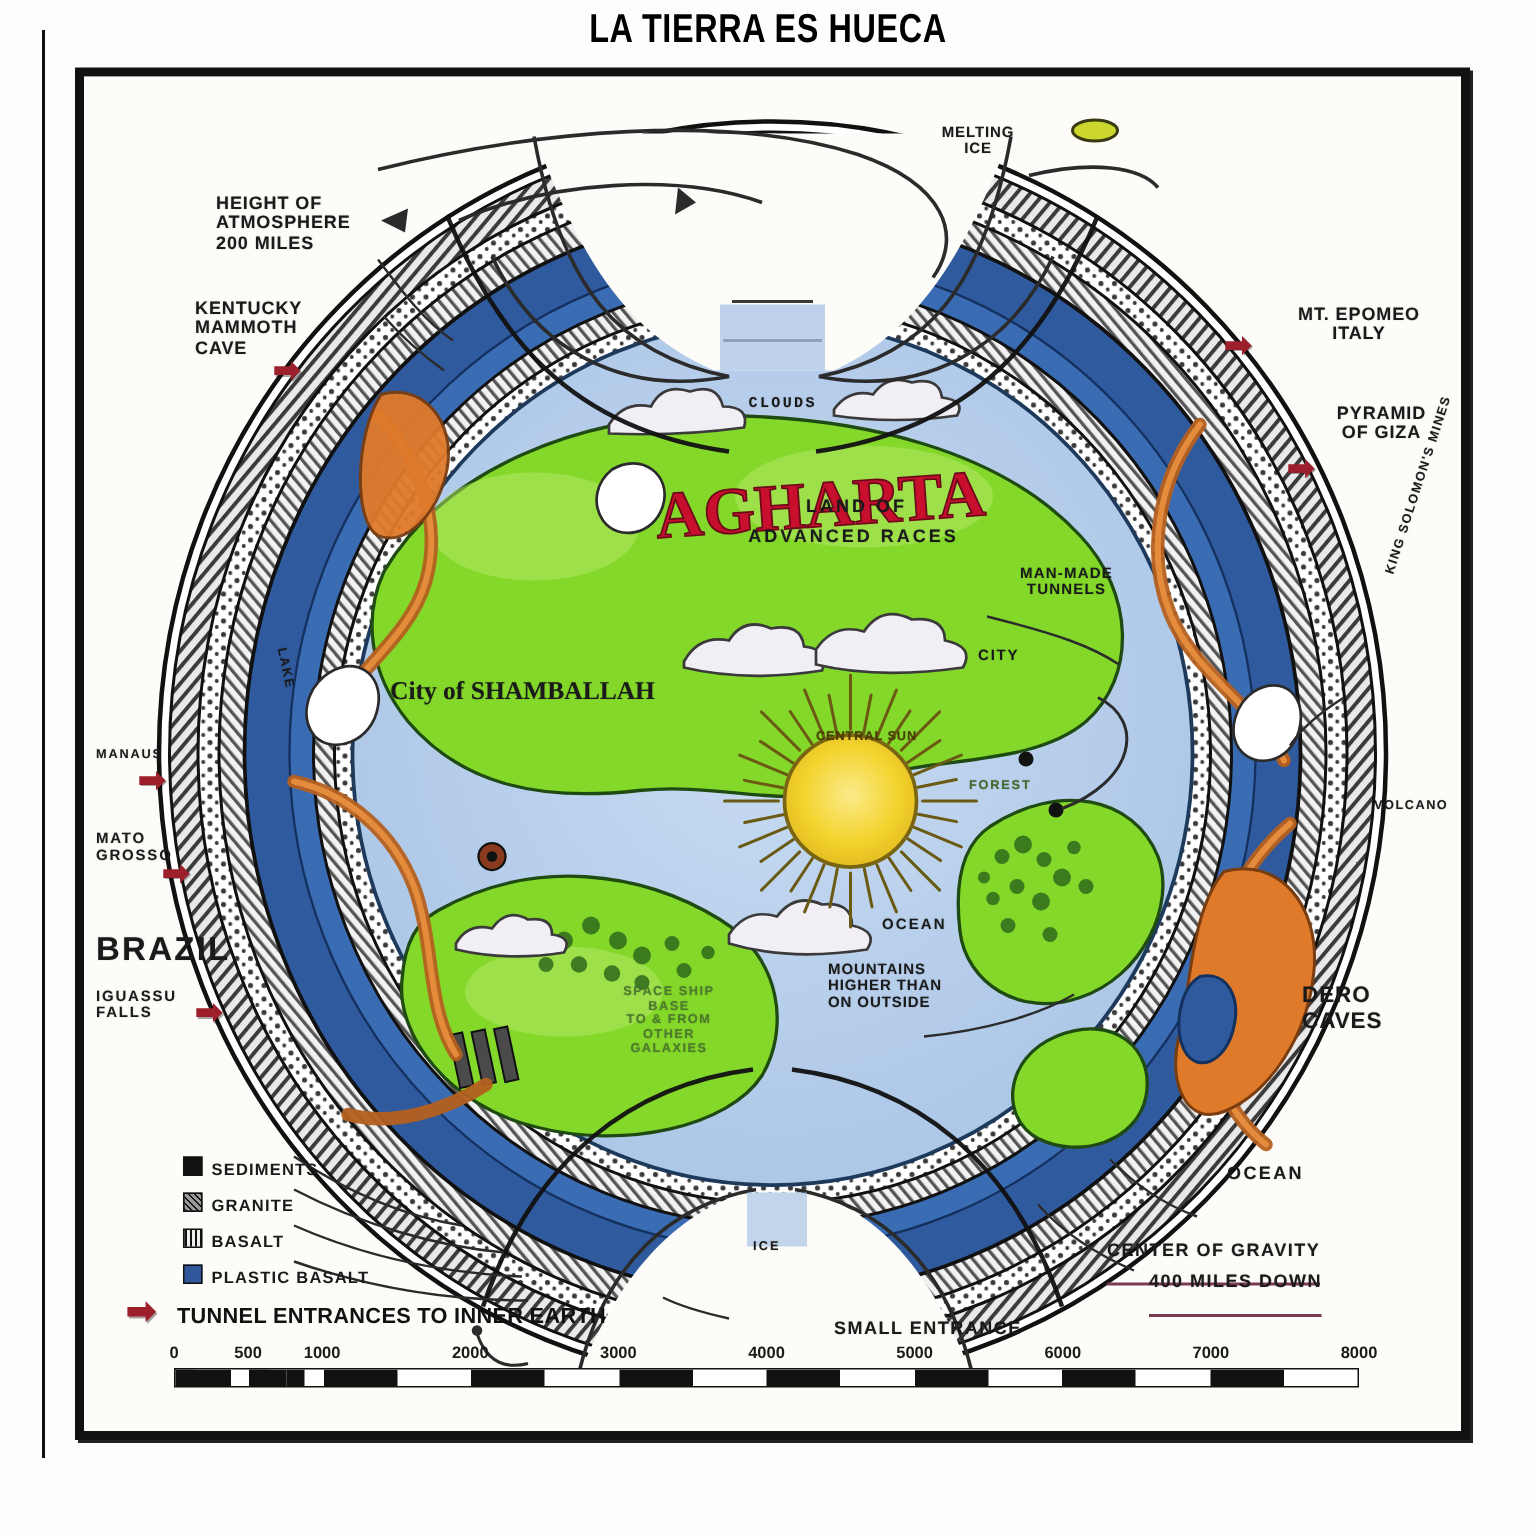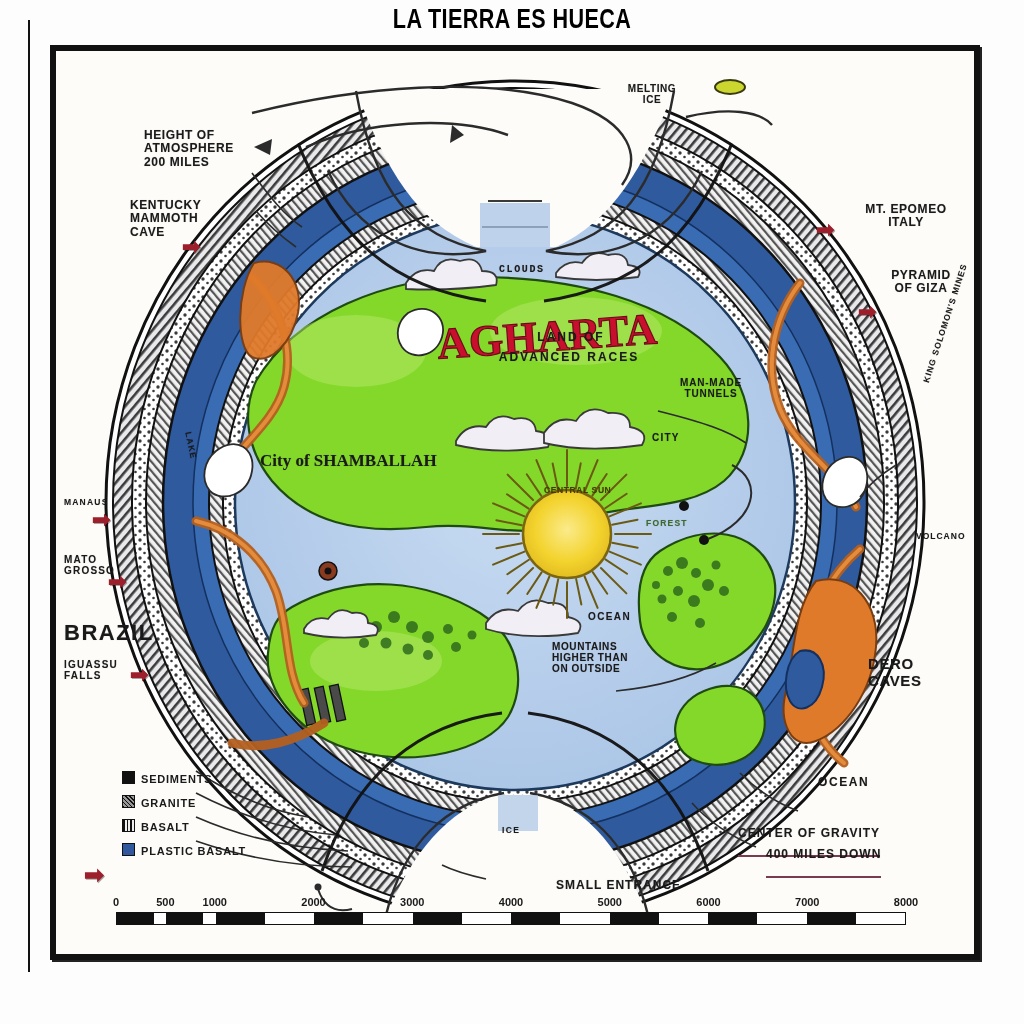--- a/index.html
+++ b/index.html
@@ -392,38 +392,44 @@
     <div class="lbl xs vert" style="left:136px;top:380px;transform:rotate(78deg);letter-spacing:1.2px;">LAKE</div>
 
     <div class="lbl sm c" style="left:600px;top:326px;width:110px;letter-spacing:.8px;">MAN-MADE
 TUNNELS</div>
     <div class="lbl sm" style="left:596px;top:381px;letter-spacing:1.2px;">CITY</div>
     <div class="lbl xs" style="left:590px;top:468px;letter-spacing:1.2px;color:#3d6b2b;">FOREST</div>
     <div class="lbl sm" style="left:532px;top:560px;letter-spacing:1.4px;">OCEAN</div>
     <div class="lbl sm" style="left:496px;top:590px;letter-spacing:.6px;">MOUNTAINS
 HIGHER THAN
 ON OUTSIDE</div>
+    <div class="lbl xs c" style="left:330px;top:605px;width:120px;color:#4d7a2e;letter-spacing:1px;">SPACE SHIP
+BASE
+TO &amp; FROM
+OTHER
+GALAXIES</div>
 
     <div class="lbl xs" style="left:446px;top:775px;letter-spacing:1.4px;">ICE</div>
     <div class="lbl md" style="left:500px;top:828px;letter-spacing:1px;">SMALL ENTRANCE</div>
 
     <div class="legend-row" style="left:66px;top:720px;">
       <span class="sw sw-sed"></span><span>SEDIMENTS</span>
     </div>
     <div class="legend-row" style="left:66px;top:744px;">
       <span class="sw sw-gra"></span><span>GRANITE</span>
     </div>
     <div class="legend-row" style="left:66px;top:768px;">
       <span class="sw sw-bas"></span><span>BASALT</span>
     </div>
     <div class="legend-row" style="left:66px;top:792px;">
       <span class="sw sw-pbas"></span><span>PLASTIC BASALT</span>
     </div>
 
     <div class="arrow" style="left:28px;top:812px;font-size:24px;">➡</div>
+    <div id="tunnel-line" style="left:62px;top:819px;">TUNNEL ENTRANCES TO INNER EARTH</div>
 
     <div id="scalewrap">
       <div id="scaleticks">
           <span style="left: 0%;">0</span>
           <span style="left: 6.25%;">500</span>
           <span style="left: 12.5%;">1000</span>
           <span style="left: 25%;">2000</span>
           <span style="left: 37.5%;">3000</span>
           <span style="left: 50%;">4000</span>
           <span style="left: 62.5%;">5000</span>

